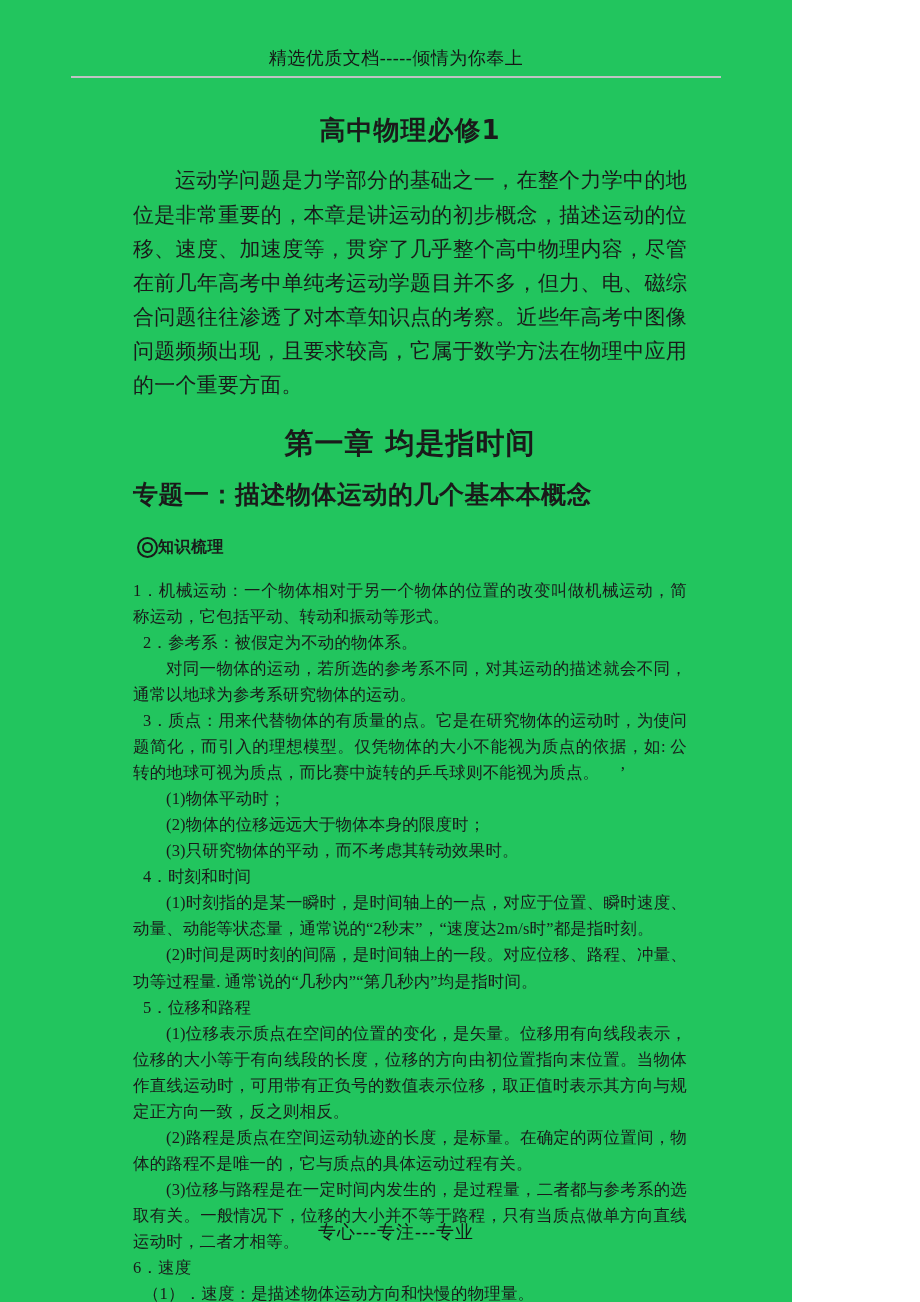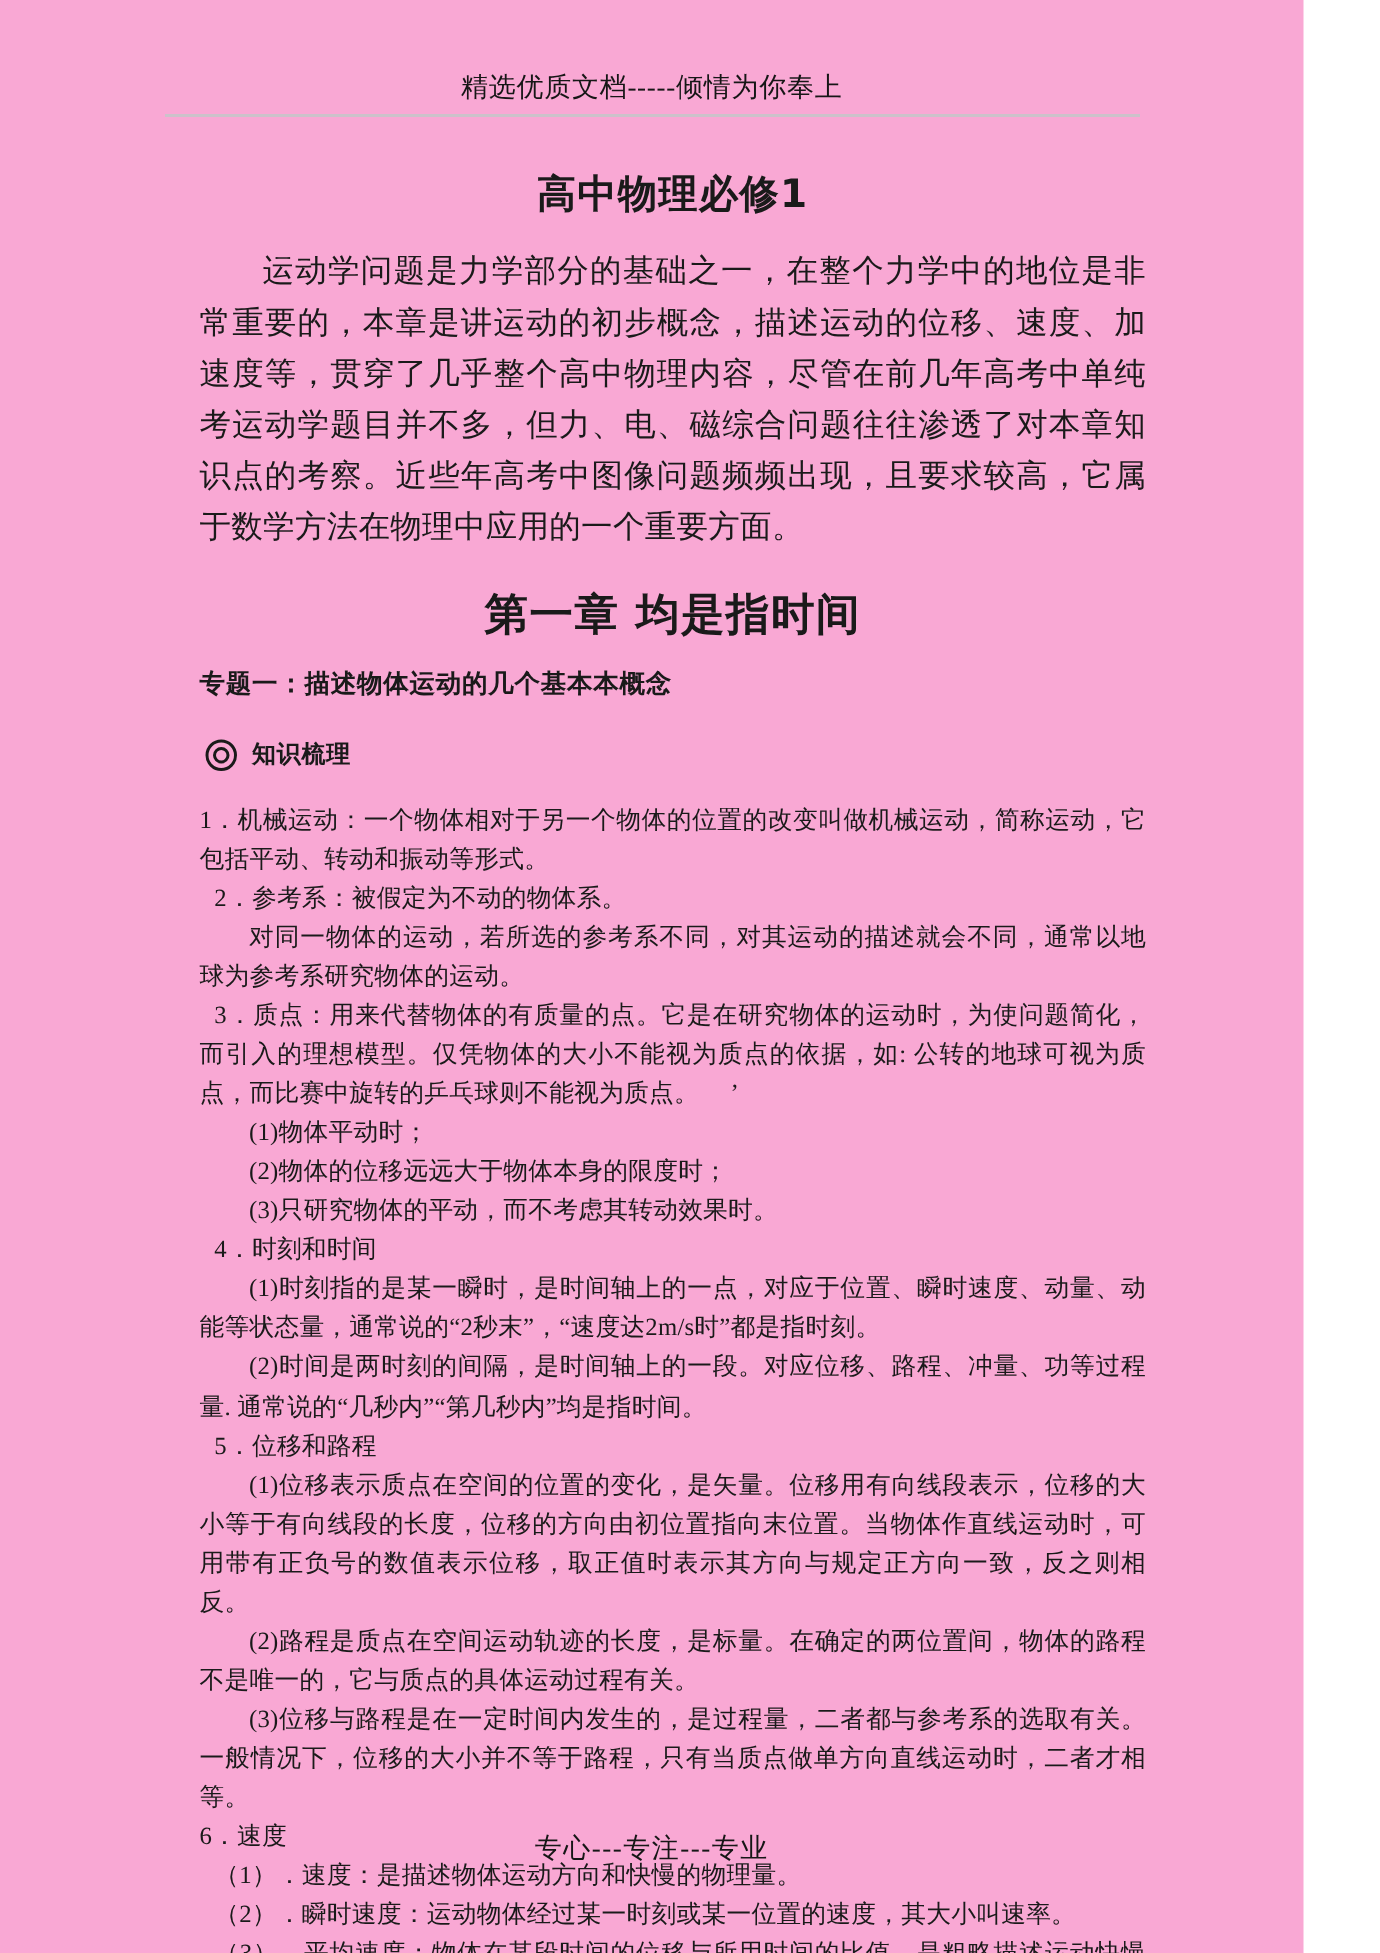--- a/index.html
+++ b/index.html
@@ -8,23 +8,23 @@
     padding: 0;
     background: #ffffff;
   }
   body {
     font-family: "Liberation Serif", "DejaVu Serif", serif;
     color: #1a1a1a;
     -webkit-font-smoothing: antialiased;
   }
   .page {
     position: relative;
-    width: 869px;
+    width: 792px;
     height: 1302px;
-    background: #f9a8d4;
+    background: #22c55e;
     overflow: hidden;
     box-sizing: border-box;
   }
 
   
   .header-zone {
     padding-top: 48px;
   }
   .page-header {
     text-align: center;
@@ -70,30 +70,29 @@
     font-family: "DejaVu Sans", "Liberation Sans", sans-serif;
     font-size: 29px;
     font-weight: bold;
     text-align: center;
     margin: 22px 0 14px 0;
     letter-spacing: 1px;
   }
 
   h3.topic {
     font-family: "DejaVu Sans", "Liberation Sans", sans-serif;
-    font-size: 17px;
+    font-size: 25px;
     font-weight: bold;
     margin: 0 0 26px 0;
     letter-spacing: 0.5px;
   }
 
   .subhead {
     display: flex;
     align-items: center;
-    gap: 10px;
     margin: 0 0 20px 0;
     padding-left: 4px;
   }
   .subhead .bullet-ring {
     display: inline-block;
     width: 17px;
     height: 17px;
     border: 2px solid #1a1a1a;
     border-radius: 50%;
     position: relative;

